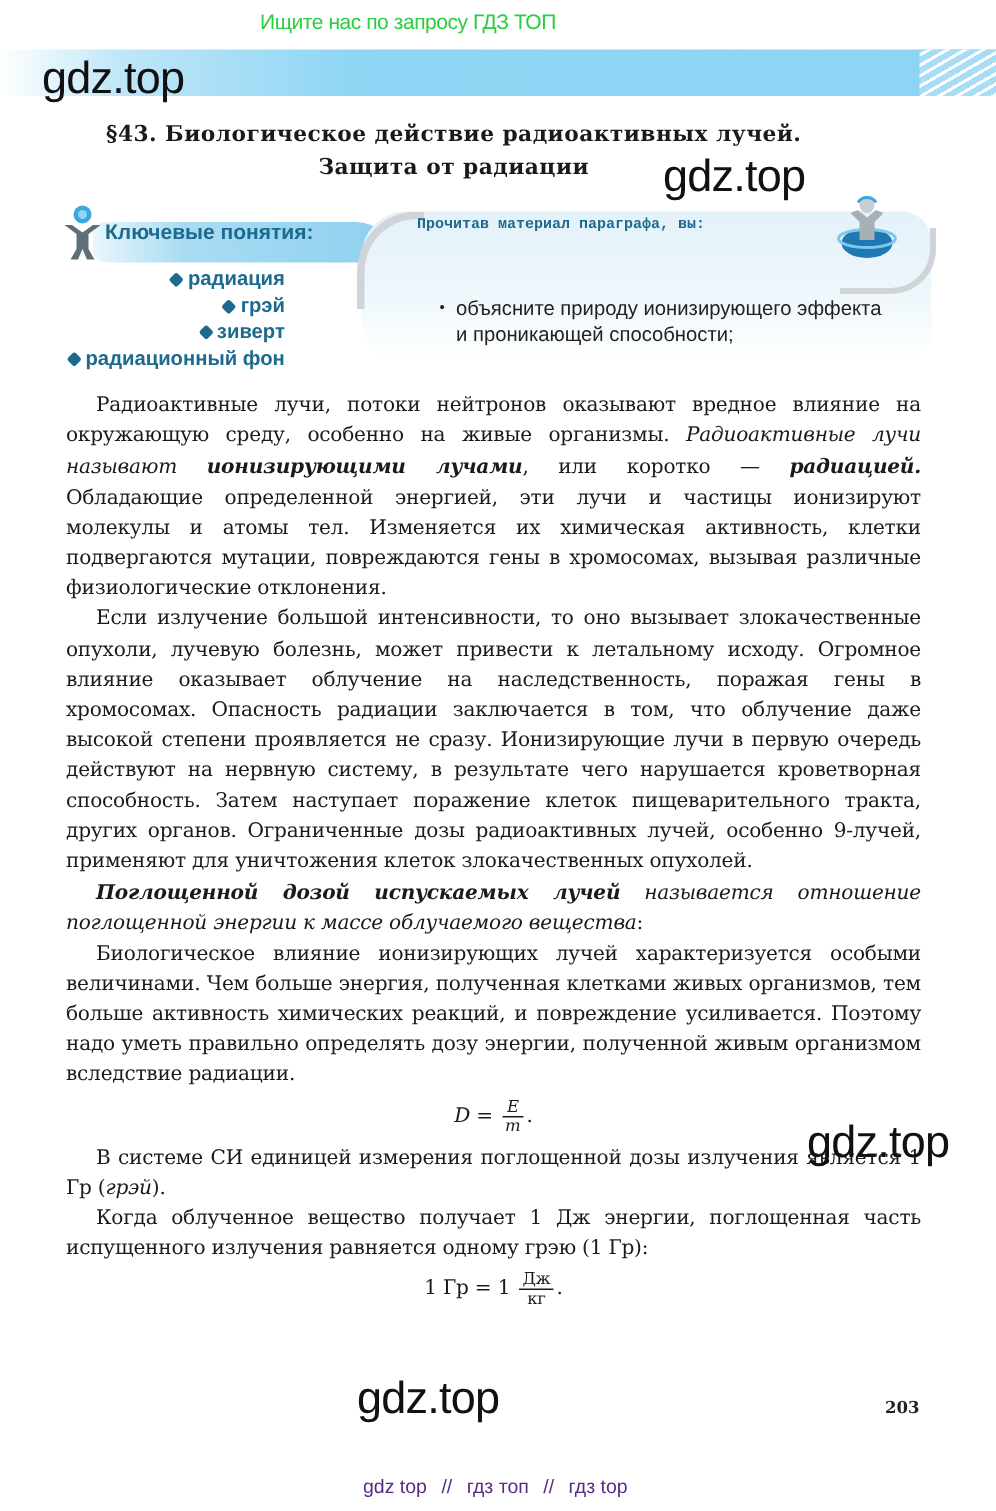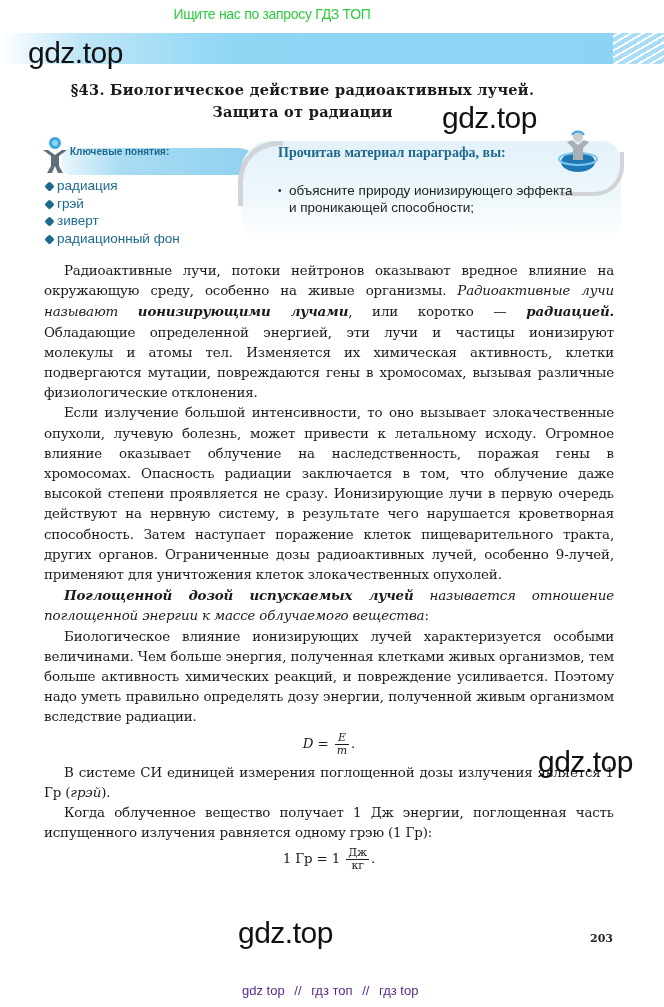--- a/index.html
+++ b/index.html
@@ -11,31 +11,31 @@
   .banner-stripes { position: absolute; top: 33px; left: 613px; width: 51px; height: 31px;
     background: repeating-linear-gradient(-30deg, #ffffff 0px, #ffffff 2px, #a7ddf6 2px, #a7ddf6 6px); }
 
   .wm { position: absolute; font-family: "Liberation Sans", sans-serif; color: #111; font-size: 30px; line-height: 1; letter-spacing: -0.5px; }
 
   .section-title { position: absolute; top: 79px; left: 0; width: 620px; text-align: center; font-family: "DejaVu Serif", serif; font-weight: bold; font-size: 14.5px; line-height: 22px; letter-spacing: 0.3px; }
   .section-title div { margin-left: -15px; }
 
   .key-box { position: absolute; top: 136px; left: 42px; width: 190px; }
   .key-header { position: absolute; top: 12px; left: 20px; width: 200px; height: 27px; border-radius: 14px 40px 4px 14px; background: linear-gradient(to right, #e9f6fc 0%, #a9dcf3 30%, #8ed0ef 100%); }
-  .key-title { position: absolute; top: 10px; left: 28px; font-family: "Liberation Sans", sans-serif; font-weight: bold; font-size: 10px; color: #1c6a8e; white-space: nowrap; }
+  .key-title { position: absolute; top: 10px; left: 28px; font-family: "Liberation Sans", sans-serif; font-weight: bold; font-size: 14px; color: #1c6a8e; white-space: nowrap; }
   .person-icon { position: absolute; top: 0px; left: 0px; width: 26px; height: 38px; }
   .key-list { position: absolute; top: 41px; left: 3px; list-style: none; margin: 0; padding: 0; }
-  .key-list li { font-family: "Liberation Sans", sans-serif; font-weight: normal; font-size: 13.5px; color: #1c6a8e; line-height: 17.5px; white-space: nowrap; }
+  .key-list li { font-family: "Liberation Sans", sans-serif; font-weight: bold; font-size: 13.5px; color: #1c6a8e; line-height: 17.5px; white-space: nowrap; text-align: right; }
   .key-list .bullet { display: inline-block; width: 9px; height: 9px; background: #1c6a8e; transform: rotate(45deg) scale(0.8); margin-right: 3px; vertical-align: -1px; border-radius: 2px; color: #fff; font-size: 7px; text-align: center; line-height: 9px; }
 
   .goals-box { position: absolute; top: 141px; left: 241px; width: 380px; height: 100px; border-radius: 30px 20px 20px 30px; background: linear-gradient(to bottom, #e3f1f9 0%, #eef7fb 55%, #ffffff 100%); }
   .goals-ring { position: absolute; top: 141px; left: 238px; width: 40px; height: 60px; border: 5px solid #d0d4d8; border-right: none; border-bottom: none; border-radius: 40px 0 0 0; }
   .goals-ring2 { position: absolute; top: 152px; left: 560px; width: 60px; height: 40px; border: 4px solid #d0d4d8; border-left: none; border-top: none; border-radius: 0 0 30px 0; }
-  .goals-title { position: absolute; top: 145px; left: 278px; font-family: Liberation Serif, serif; font-weight: bold; font-size: 14px; color: #1c6a8e; white-space: nowrap; }
-  .goals-list { position: absolute; top: 182px; left: 278px; list-style: none; margin: 0; padding: 0; font-family: "Liberation Sans", sans-serif; font-size: 13.5px; color: #222; line-height: 17px; }
+  .goals-title { position: absolute; top: 145px; left: 278px; font-family: Liberation Mono, monospace; font-weight: bold; font-size: 10px; color: #1c6a8e; white-space: nowrap; }
+  .goals-list { position: absolute; top: 182px; left: 278px; list-style: none; margin: 15px; padding: 0; font-family: "Liberation Sans", sans-serif; font-size: 13.5px; color: #222; line-height: 17px; }
   .goals-list li { position: relative; padding-left: 11px; }
   .goals-list li::before { content: "•"; position: absolute; left: 0; top: 0; font-size: 10px; }
   .reader-icon { position: absolute; top: 128px; left: 555px; width: 50px; height: 48px; }
 
   .body-text { position: absolute; top: 261px; left: 44px; width: 570px; font-family: "DejaVu Serif", serif; font-size: 13.4px; line-height: 20.2px; text-align: justify; color: #1a1a1a; letter-spacing: -0.15px; }
   .body-text p { margin: 0; text-indent: 20px; }
   .it { font-style: italic; }
   .bi { font-style: italic; font-weight: bold; }
   .formula { text-align: center; text-indent: 0 !important; margin: 4px 0 6px 0 !important; font-family: "DejaVu Serif", serif; }
   .frac { display: inline-block; vertical-align: middle; text-align: center; font-size: 11px; line-height: 12px; margin: 0 2px; }

